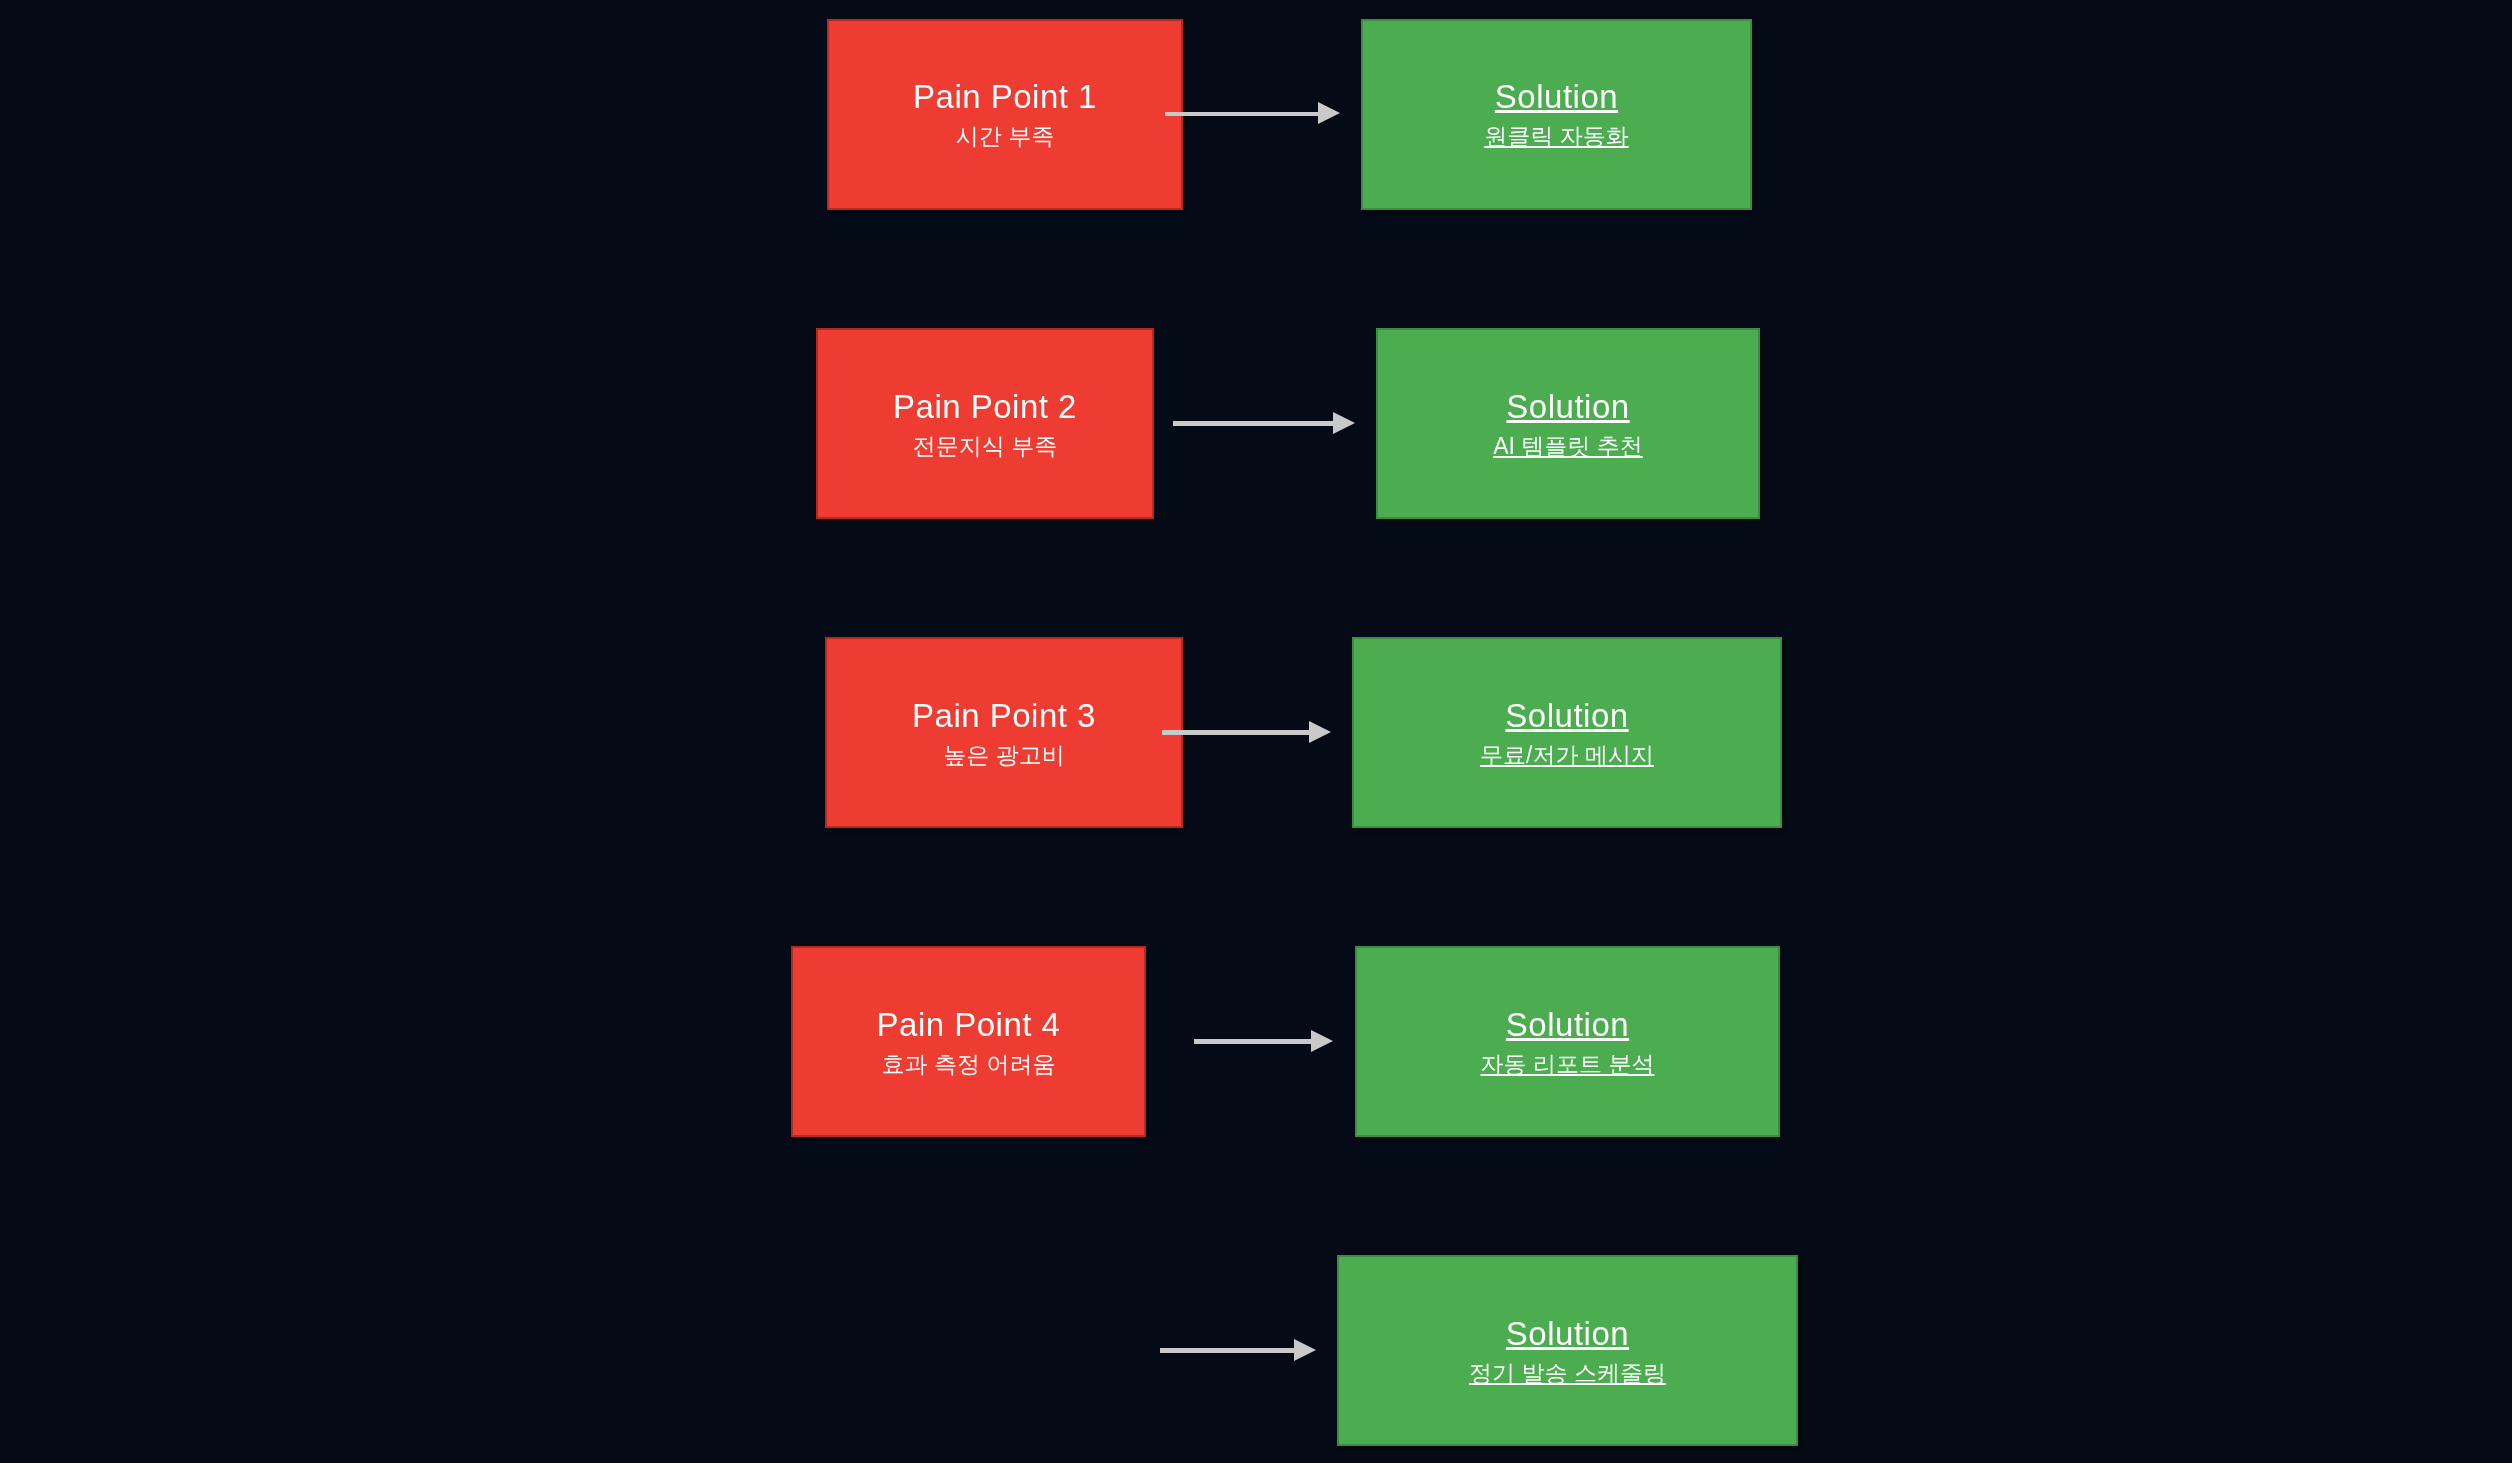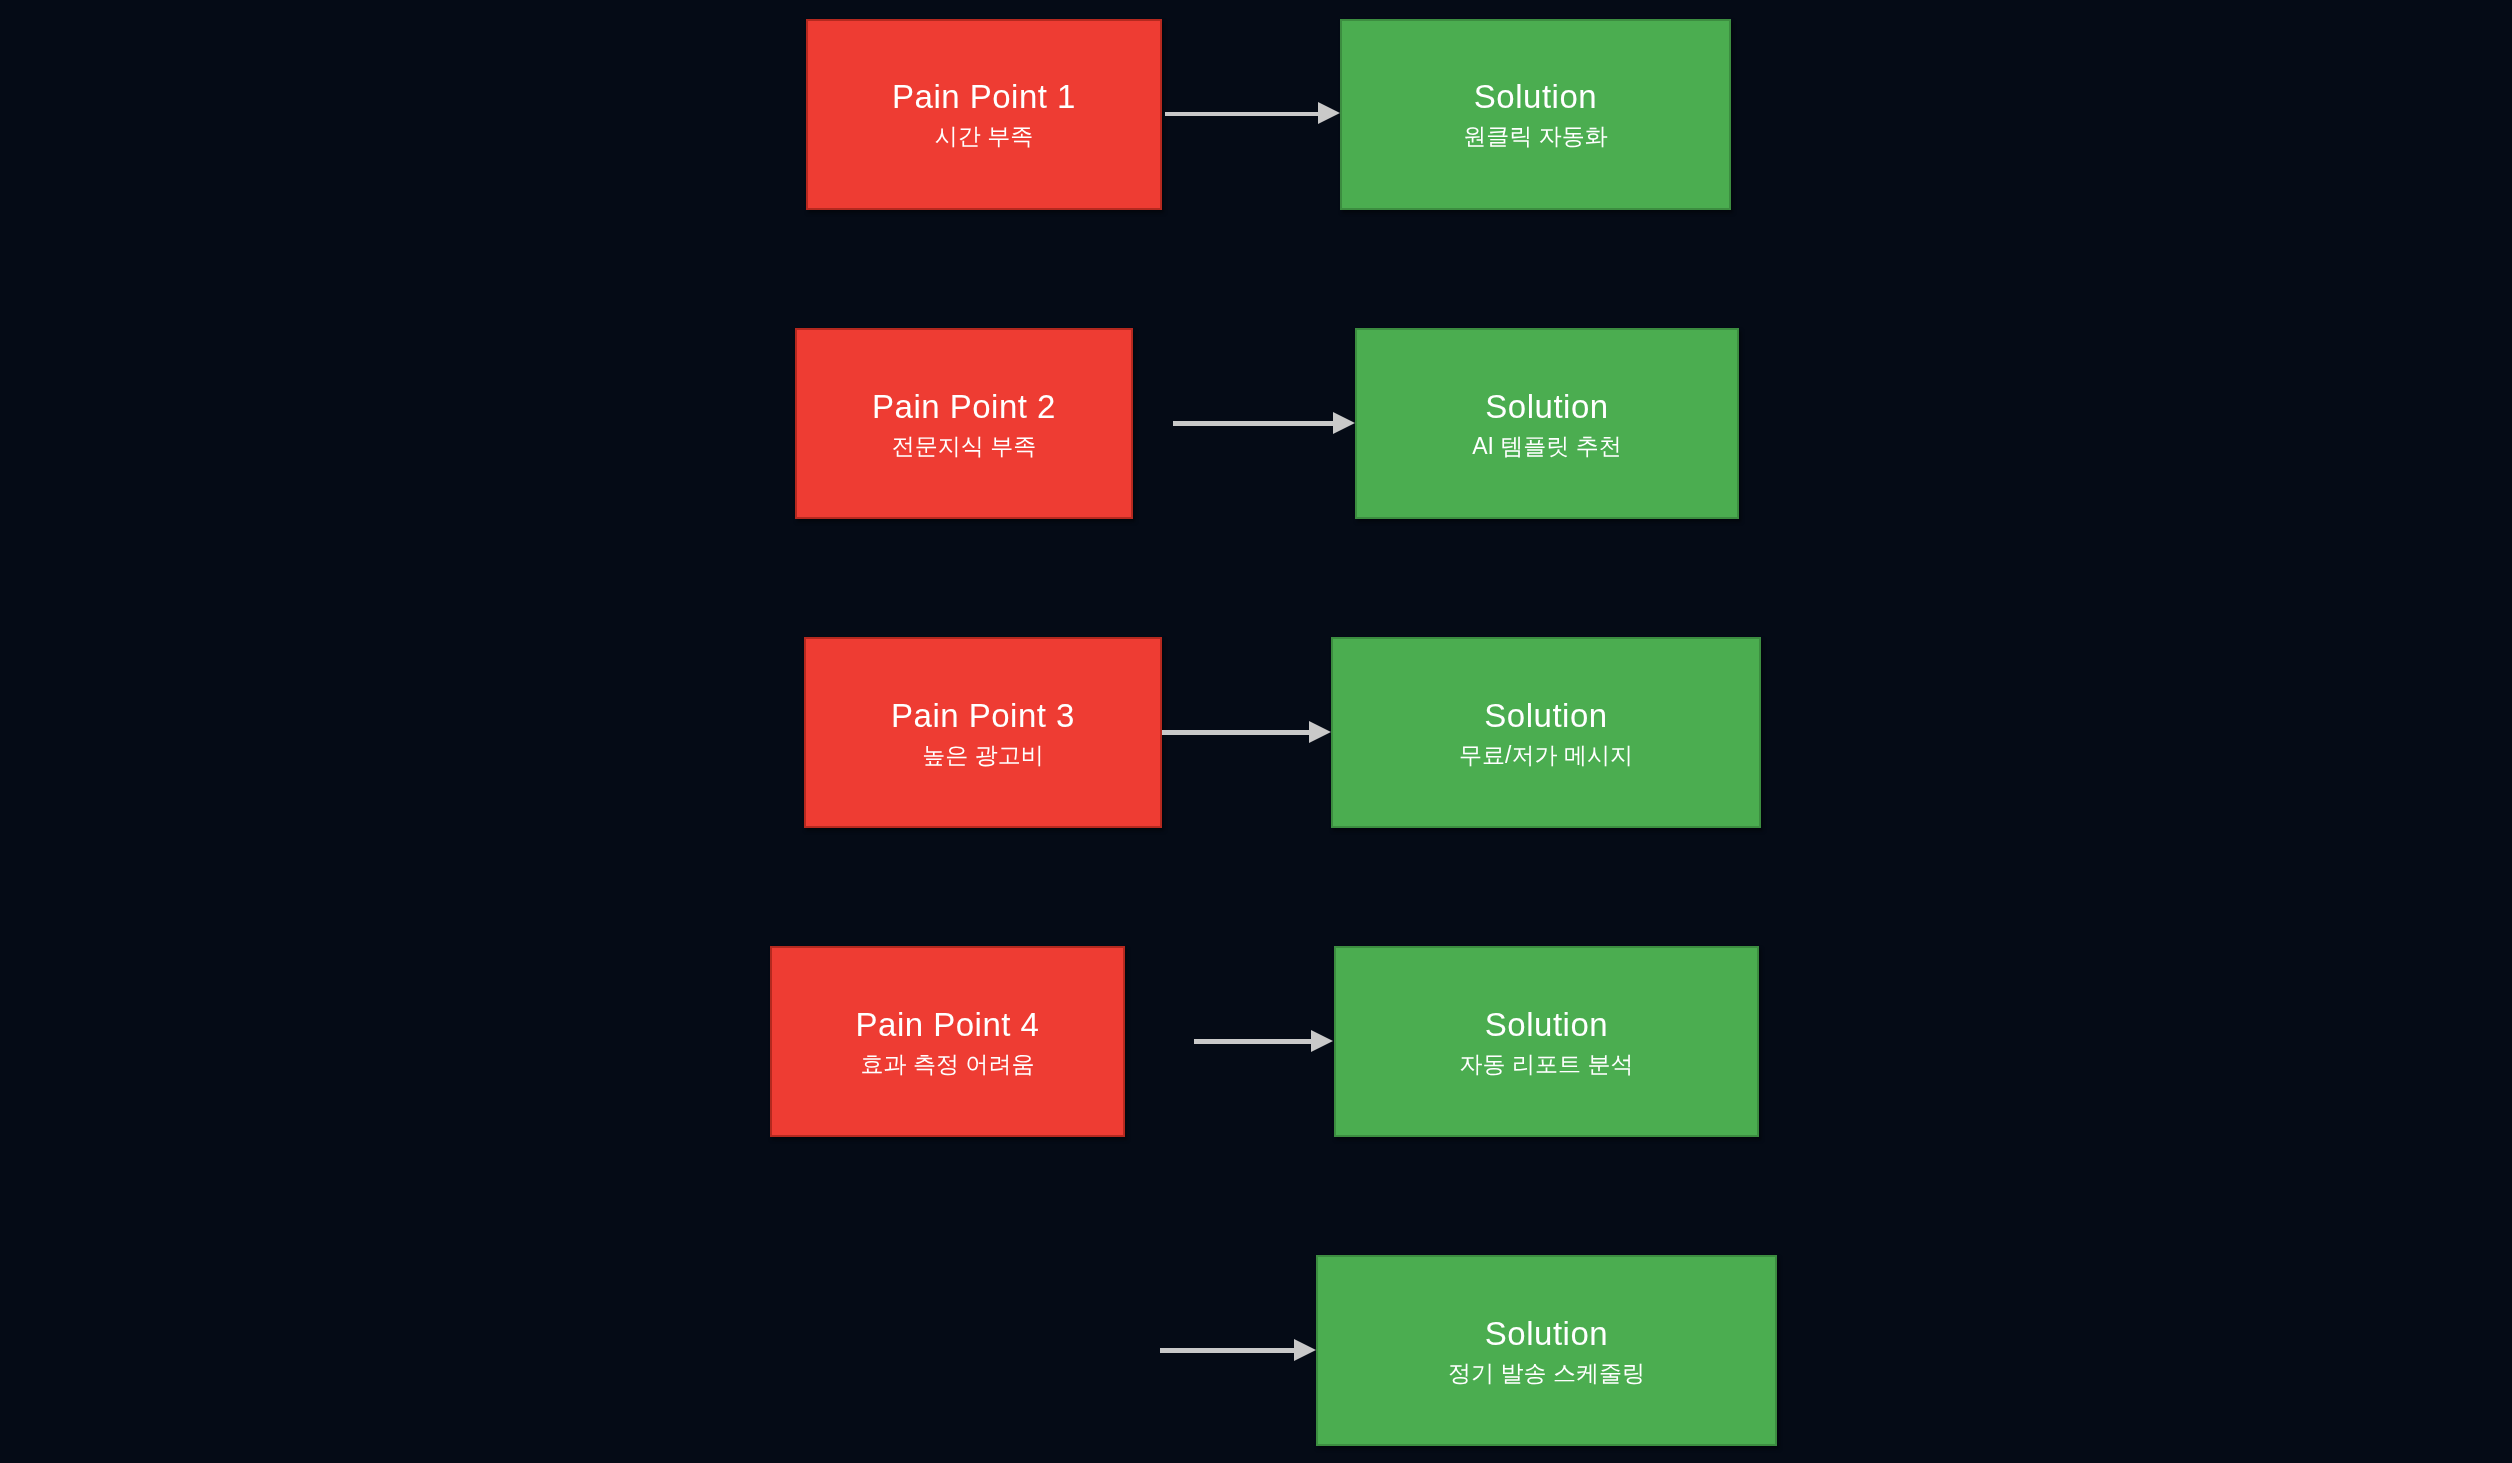--- a/index.html
+++ b/index.html
@@ -28,30 +28,32 @@
     height: 191px;
     display: flex;
     flex-direction: column;
     align-items: center;
     justify-content: center;
     gap: 12px;
     color: var(--text);
     text-align: center;
     border-style: solid;
     border-width: 2.8px;
+    margin-left: 21px;
   }
   .box.pain {
     background: var(--pain-fill);
     border-color: var(--pain-border);
     box-shadow: 1.8px 2.8px 3.7px rgba(0,0,0,0.45);
   }
   .box.solution {
     background: var(--sol-fill);
     border-color: var(--sol-border);
     box-shadow: 1.8px 2.8px 3.7px rgba(0,0,0,0.45);
+    text-decoration: underline;
   }
   .box .title    { font-size: 33px; line-height: 1; letter-spacing: 0.5px; }
   .box .subtitle { font-size: 23px; line-height: 1; }
   .arrow { position: absolute; top: 93px; height: 4.6px; }
   .arrow .shaft {
     position: absolute;
     left: 0; right: 18.5px; top: 0;
     height: 4.6px;
     background: var(--arrow);
   }

